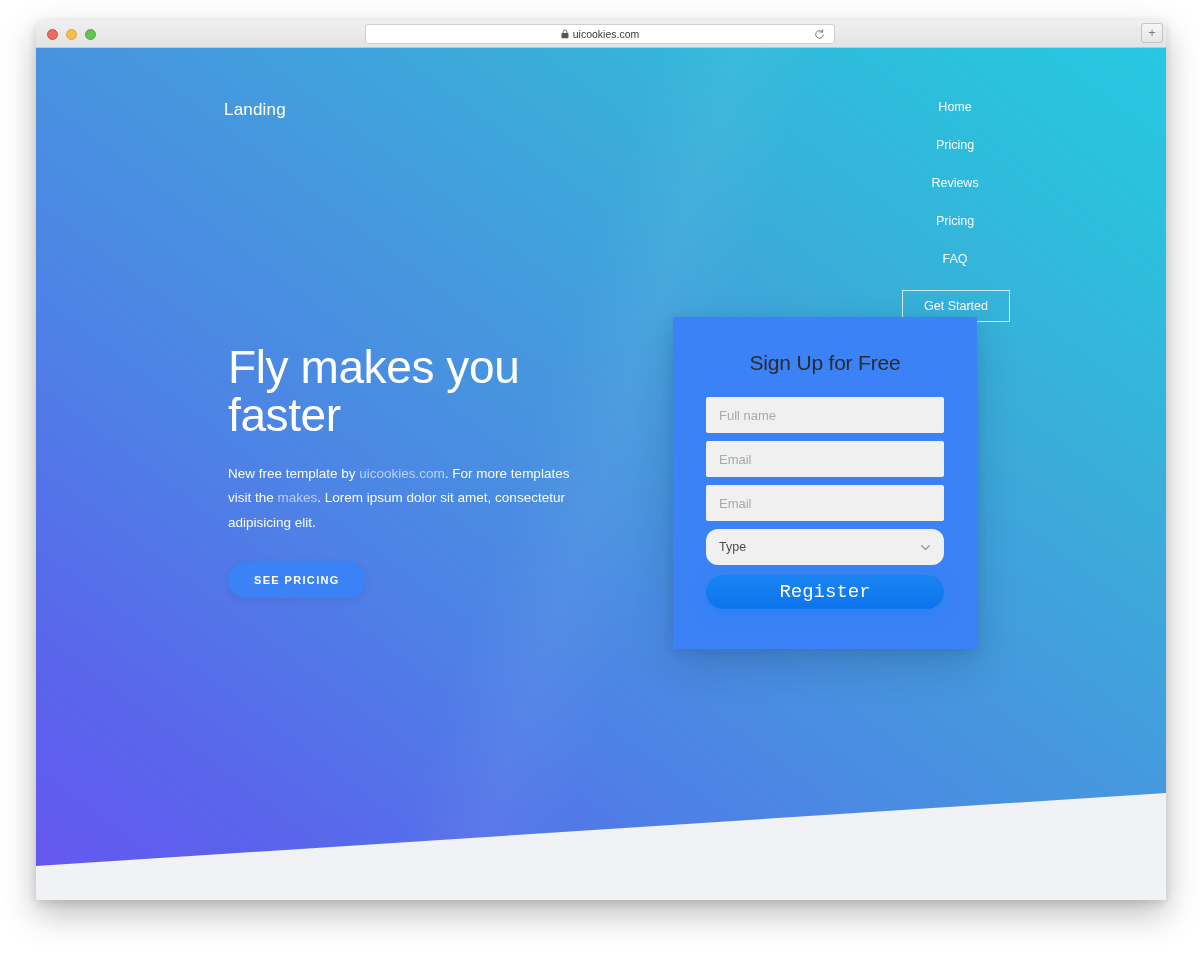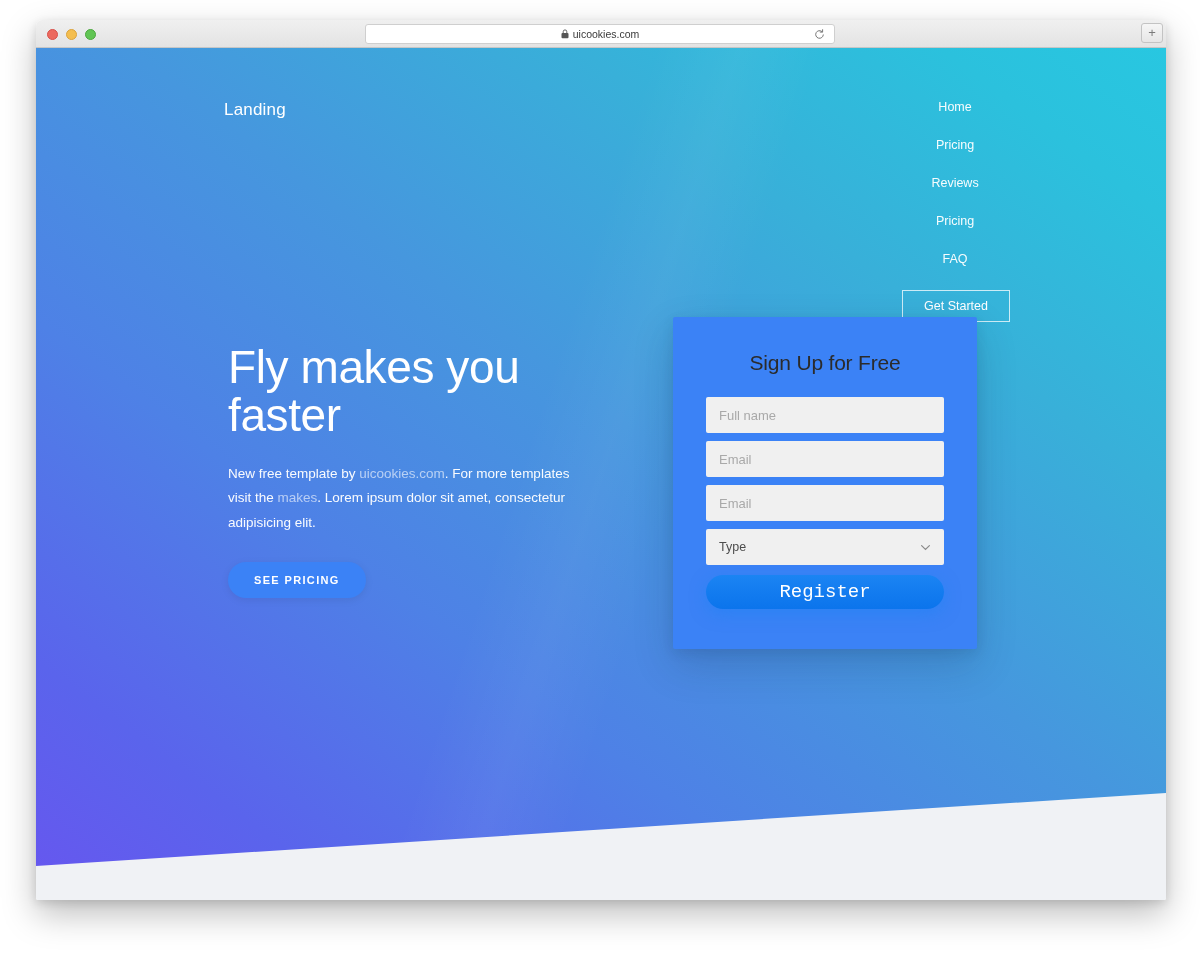--- a/index.html
+++ b/index.html
@@ -256,21 +256,21 @@
     margin-bottom: 8px;
     outline: none;
   }
   .form-field::placeholder { color: #a9a9a9; }
 
   #type-select-wrap {
     position: relative;
     width: 100%;
     height: 36px;
     background: #f0f0f0;
-    border-radius: 2px;
+    border-radius: 12px;
     margin-bottom: 10px;
     display: flex;
     align-items: center;
     padding: 0 13px;
   }
   #type-select-label {
     font-size: 12.5px;
     color: #4d4d4d;
   }
   #chevron-down-icon {

